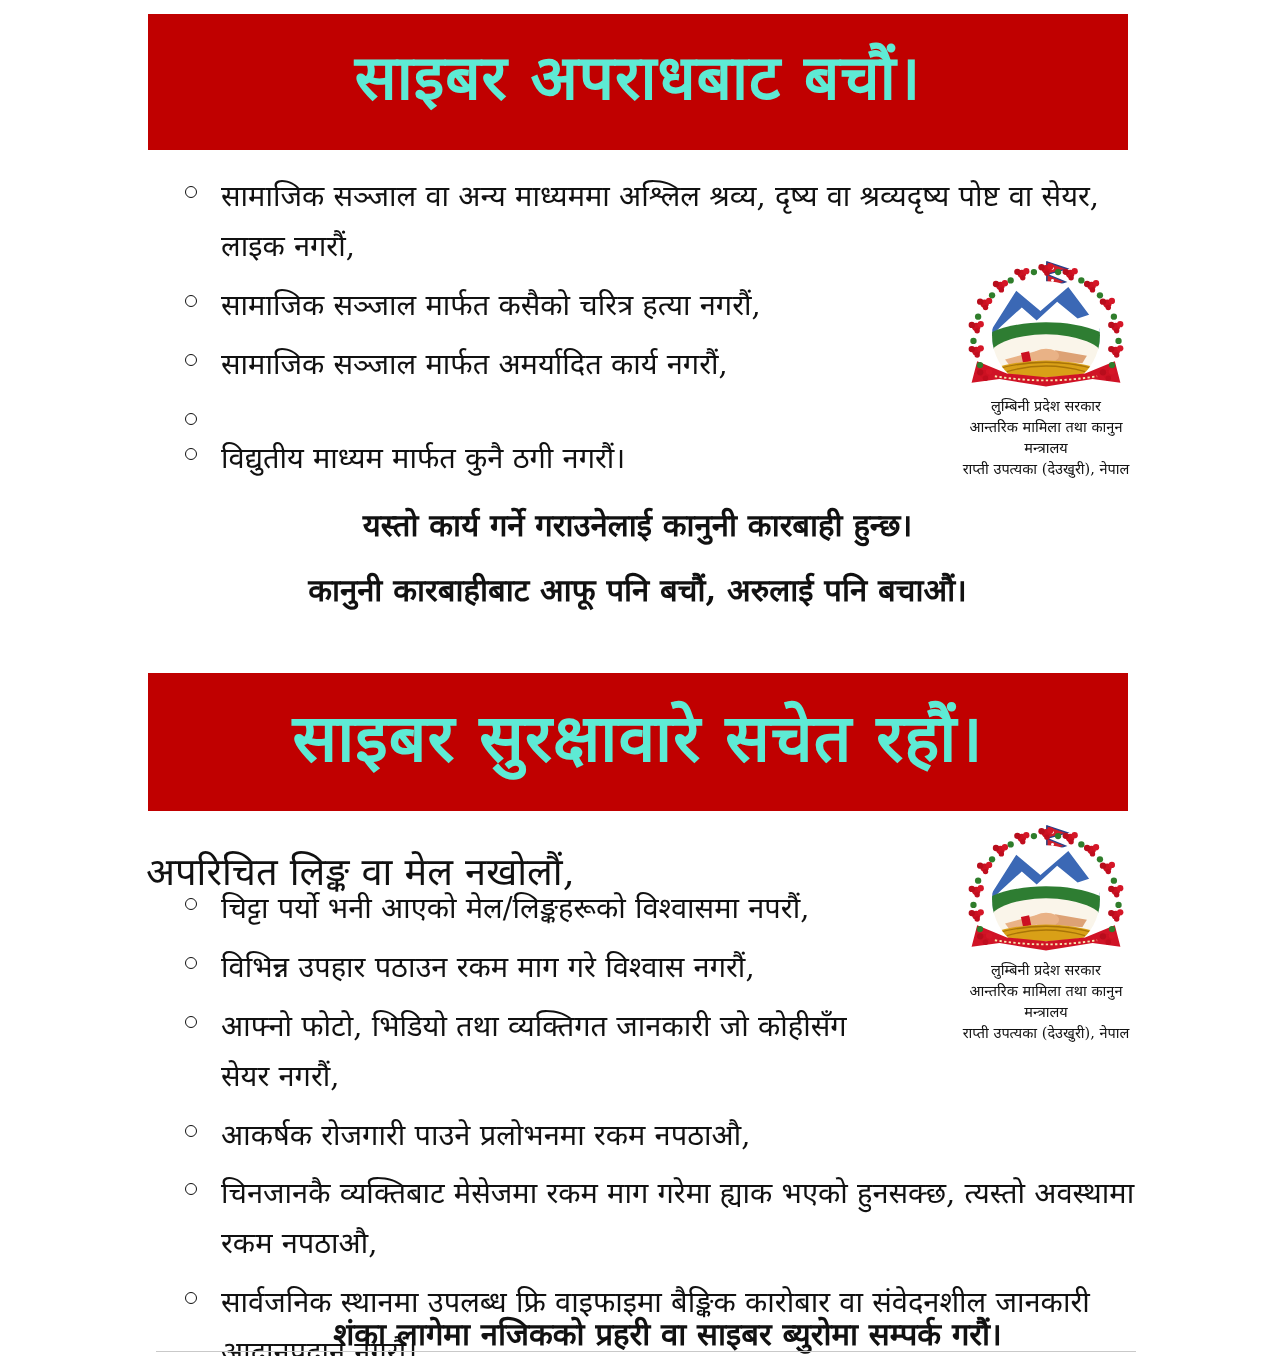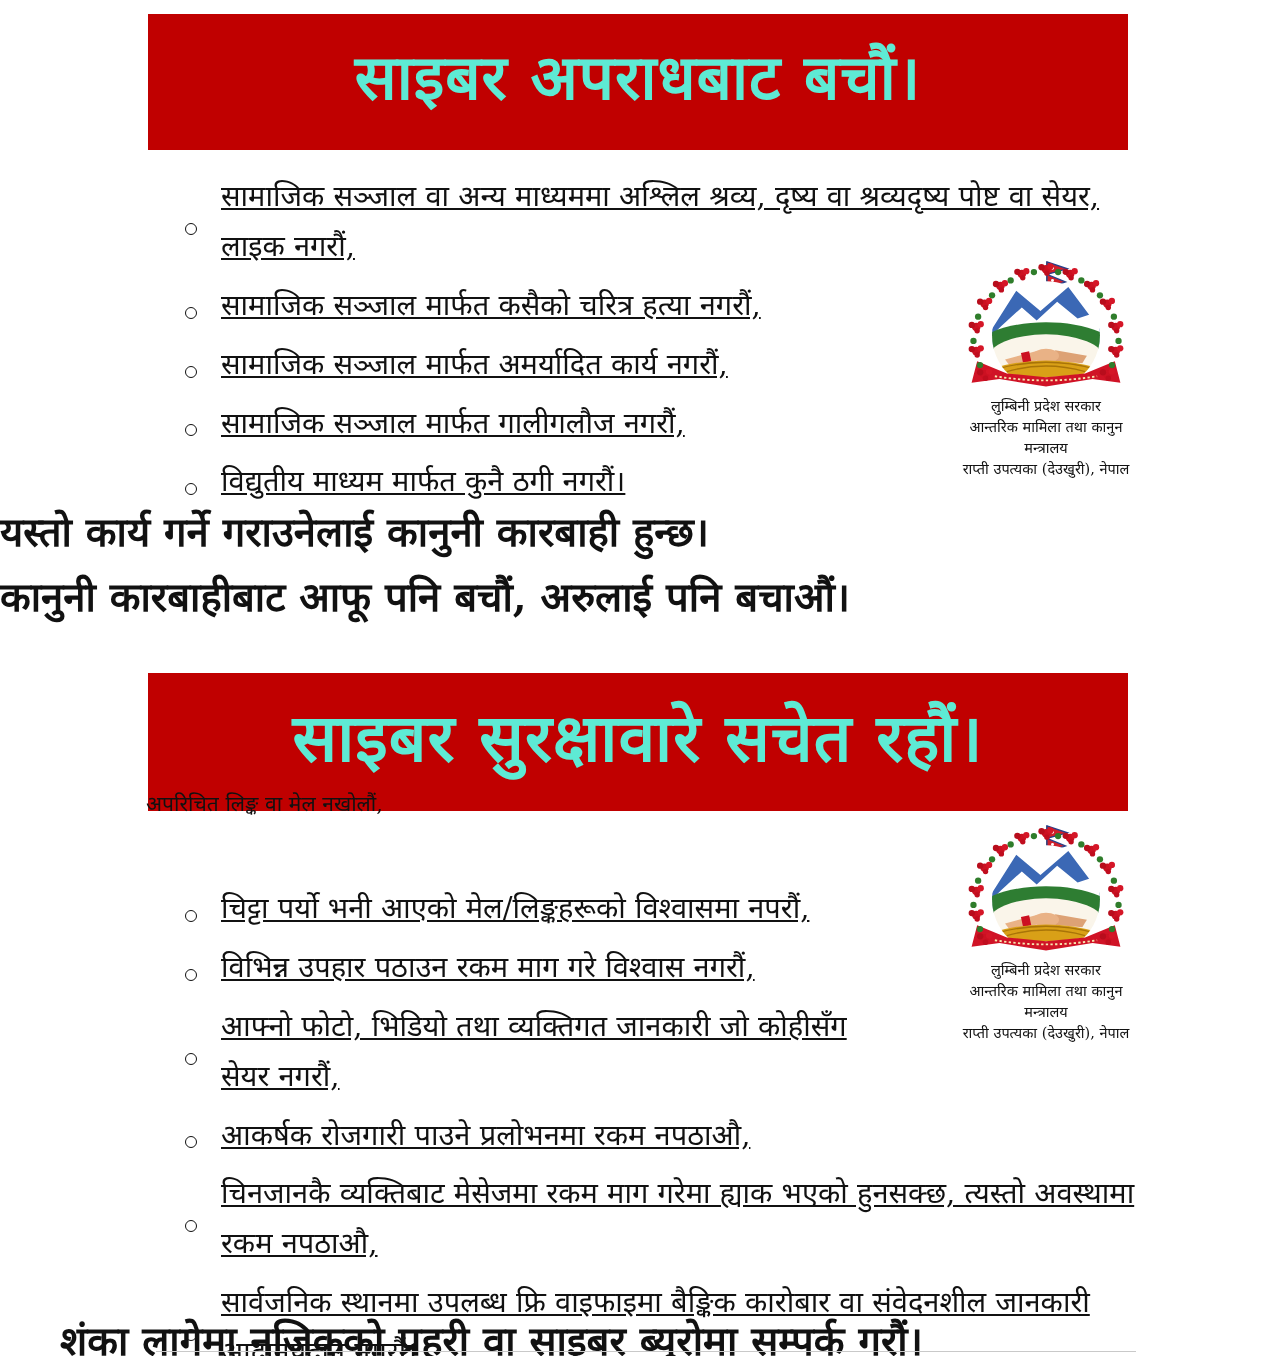--- a/index.html
+++ b/index.html
@@ -43,55 +43,54 @@
 
   
   .bullet-list {
     position: absolute;
     left: 185px;
   }
   .list-1 { top: 172px; width: 930px; }
   .list-2 { top: 884px; width: 990px; }
   .bullet-item {
     display: flex;
-    align-items: center;
+    align-items: flex-start;
     margin-bottom: 9px;
-    text-decoration: underline;
   }
   .bullet-marker {
     flex: 0 0 auto;
     width: 12px;
     height: 12px;
     border: 1.6px solid #111;
     border-radius: 50%;
     margin: 14px 24px 0 0;
   }
   .bullet-text {
     font-size: 29px;
     line-height: 1.72;
   }
   .narrow-640 .bullet-text { max-width: 640px; }
   .wide .bullet-text { max-width: 960px; }
 
   
   .intro-line {
     position: absolute;
     left: 146px;
-    top: 788px;
-    font-size: 21px;
+    top: 842px;
+    font-size: 38px;
     line-height: 1.6;
   }
 
   
   .center-note {
     position: absolute;
     left: 0;
     width: 1275px;
-    text-align: left;
-    font-size: 40px;
+    text-align: center;
+    font-size: 31px;
     font-weight: bold;
   }
   .note-1 { top: 503px; }
   .note-2 { top: 568px; }
   .footer-note { top: 1312px; padding-left: 60px; }
 
   
   .logo-block {
     position: absolute;
     width: 216px;
@@ -150,21 +149,20 @@
     <div class="bullet-item">
       <span class="bullet-marker"></span>
       <span class="bullet-text">सामाजिक सञ्जाल मार्फत कसैको चरित्र हत्या नगरौं,</span>
     </div>
     <div class="bullet-item">
       <span class="bullet-marker"></span>
       <span class="bullet-text">सामाजिक सञ्जाल मार्फत अमर्यादित कार्य नगरौं,</span>
     </div>
     <div class="bullet-item">
       <span class="bullet-marker"></span>
-      <span class="bullet-text">सामाजिक सञ्जाल मार्फत गालीगलौज नगरौं,</span>
     </div>
     <div class="bullet-item">
       <span class="bullet-marker"></span>
       <span class="bullet-text">विद्युतीय माध्यम मार्फत कुनै ठगी नगरौं।</span>
     </div>
   </div>
 
   <div class="logo-block logo-1">
     <div class="emblem-holder">
   <svg viewBox="0 0 200 148" xmlns="http://www.w3.org/2000/svg">

